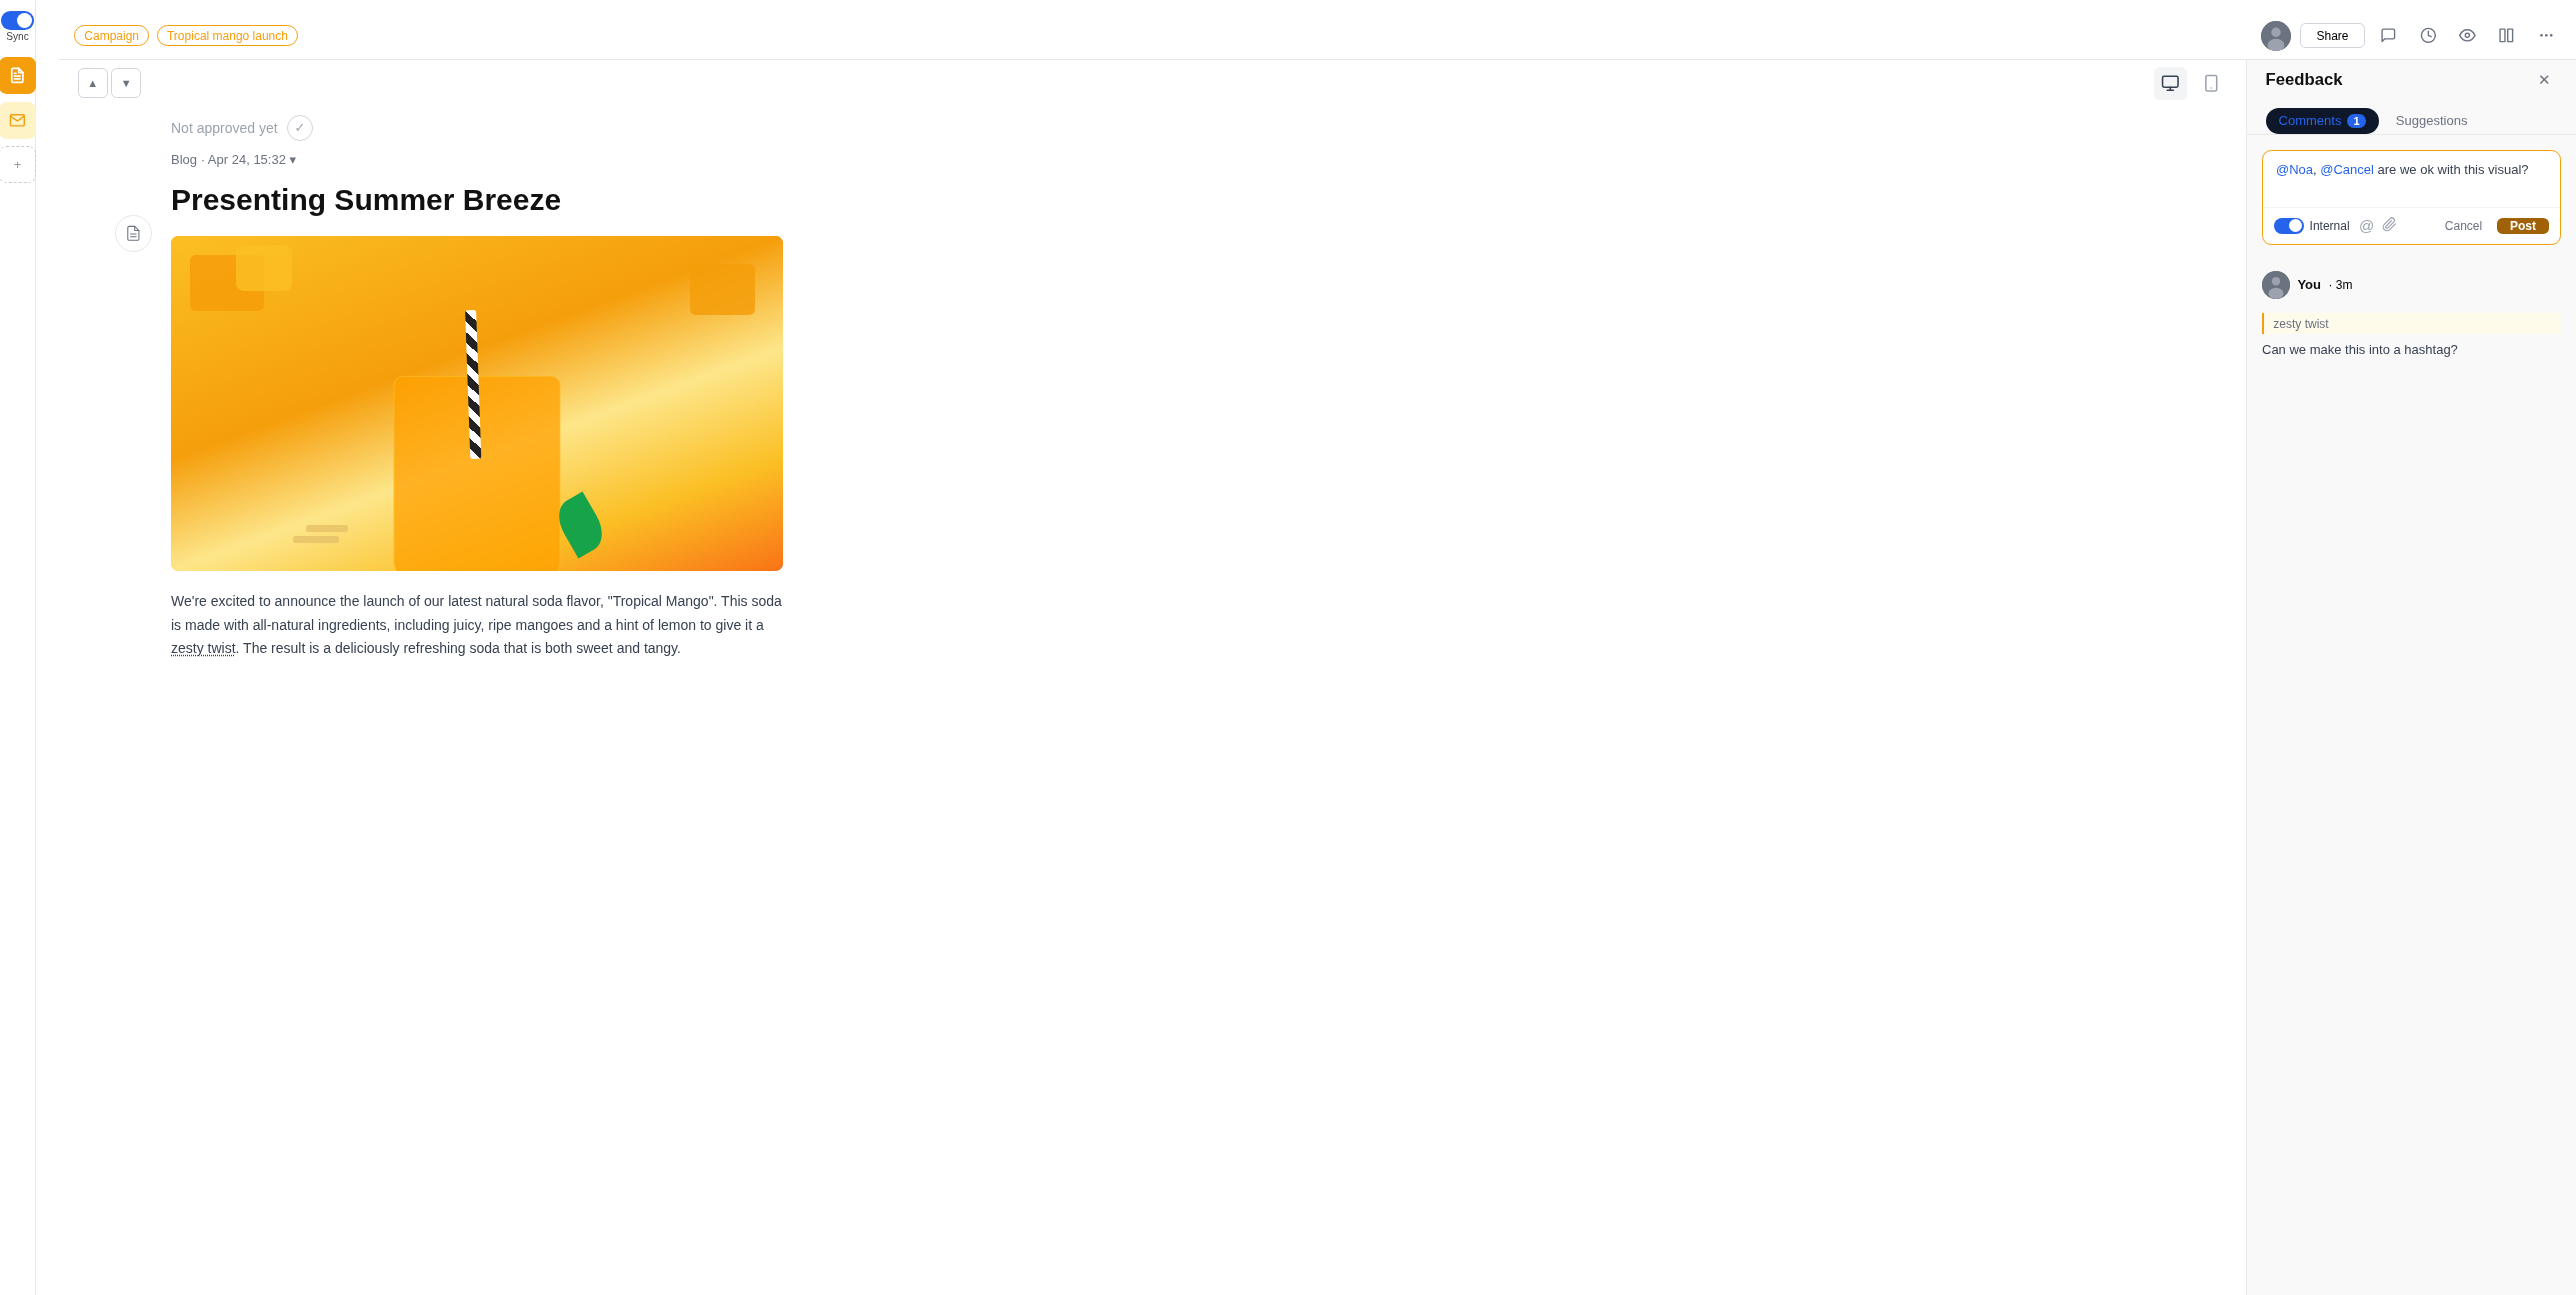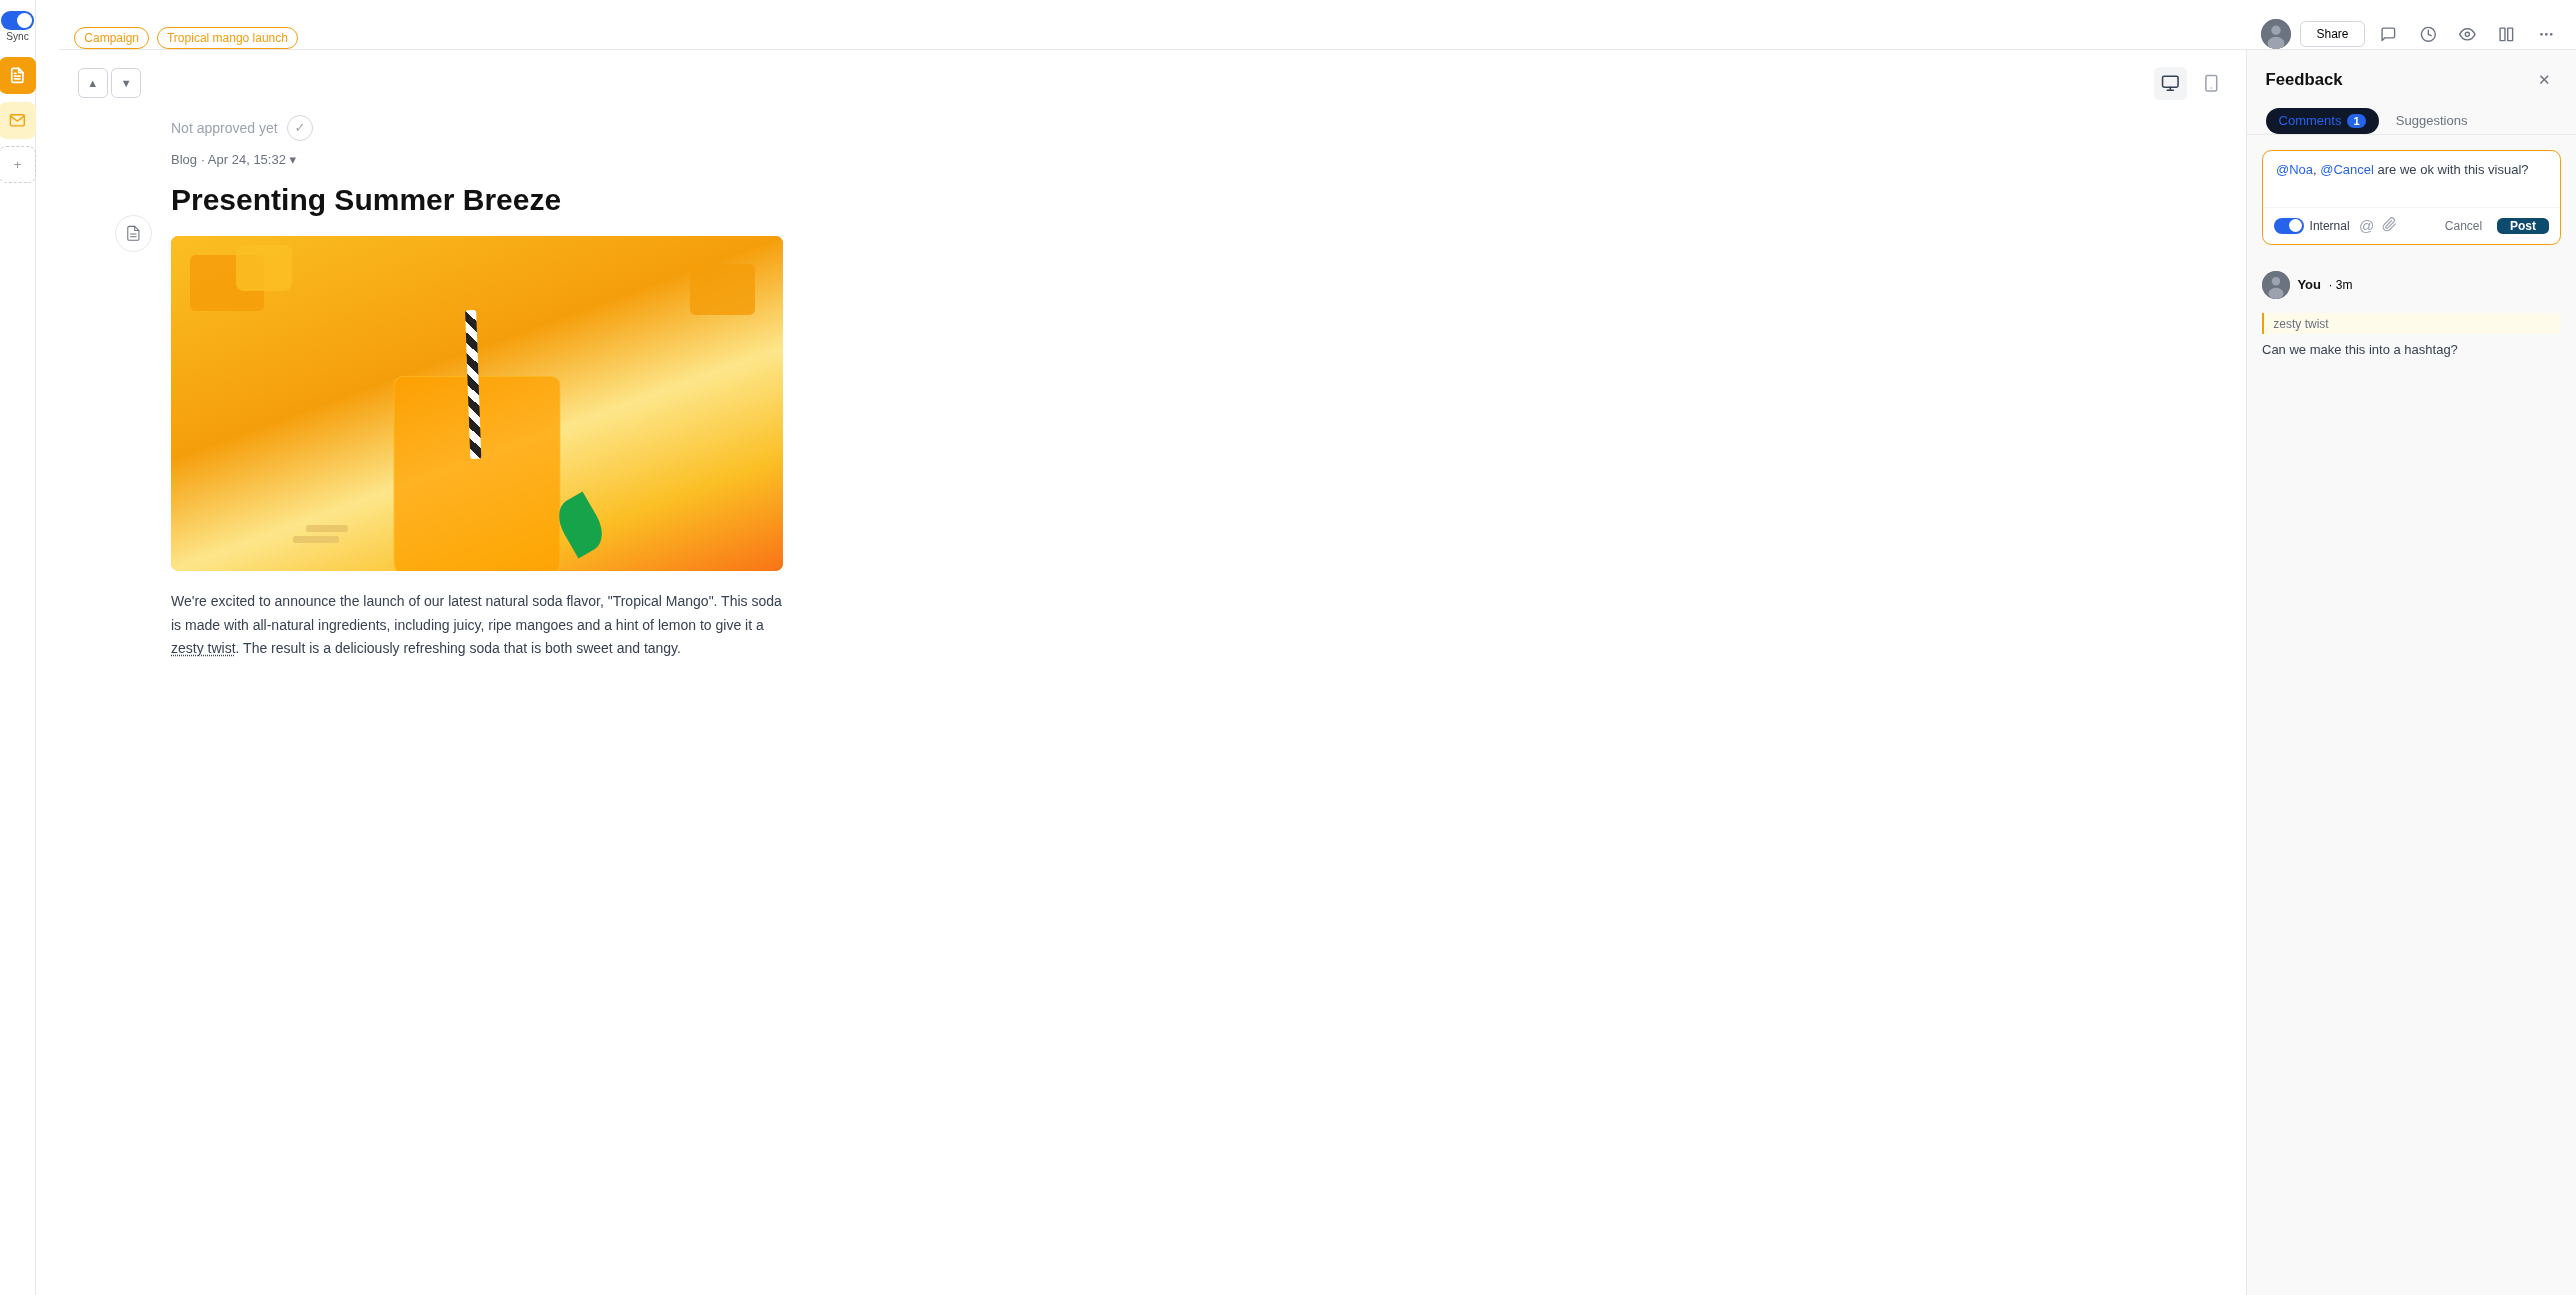--- a/index.html
+++ b/index.html
@@ -444,21 +444,21 @@
       border-radius: 50%;
       position: absolute;
       top: 1.9px;
       right: 1.9px;
     }
     .internal-label { font-size: 12px; color: #374151; }
     .input-icons { display: flex; gap: 7.4px; color: #9ca3af; font-size: 15px; cursor: pointer; }
     .input-actions { margin-left: auto; display: flex; gap: 7.4px; align-items: center; }
     .cancel-btn { font-size: 12px; color: #6b7280; cursor: pointer; padding: 3.7px 7.4px; }
     .post-btn {
-      background: #0c4a6e;
+      background: #a16207;
       color: #fff;
       border: none;
       border-radius: 5.6px;
       padding: 1px 13px;
       font-size: 12px;
       font-weight: 600;
       cursor: pointer;
     }
 
     
@@ -523,21 +523,21 @@
     <svg width="16.7" height="16.7" viewBox="0 0 24 24" fill="none" stroke="#f59e0b" stroke-width="2" stroke-linecap="round" stroke-linejoin="round">
       <path d="M4 4h16c1.1 0 2 .9 2 2v12c0 1.1-.9 2-2 2H4c-1.1 0-2-.9-2-2V6c0-1.1.9-2 2-2z"></path>
       <polyline points="22,6 12,13 2,6"></polyline>
     </svg>
   </div>
   <div class="sidebar-icon add">+</div>
 </div>
 
 <div style="position:fixed; top:0; left:59px; right:0; bottom:0; display:flex; flex-direction:column;">
 
-  <div class="topbar" style="position:relative; left:0; top:2px; margin:0;align-items:flex-end;">
+  <div class="topbar" style="position:relative; left:0; top:12px; margin:0;">
     <span class="badge badge-campaign">Campaign</span>
     <span class="badge badge-launch">Tropical mango launch</span>
     <div class="topbar-right">
       <div class="avatar-top">
         <svg width="30" height="30" viewBox="0 0 32 32">
           <circle cx="16" cy="16" r="16" fill="#6b7280"></circle>
           <circle cx="16" cy="12" r="5" fill="#9ca3af"></circle>
           <ellipse cx="16" cy="26" rx="9" ry="7" fill="#9ca3af"></ellipse>
         </svg>
       </div>

